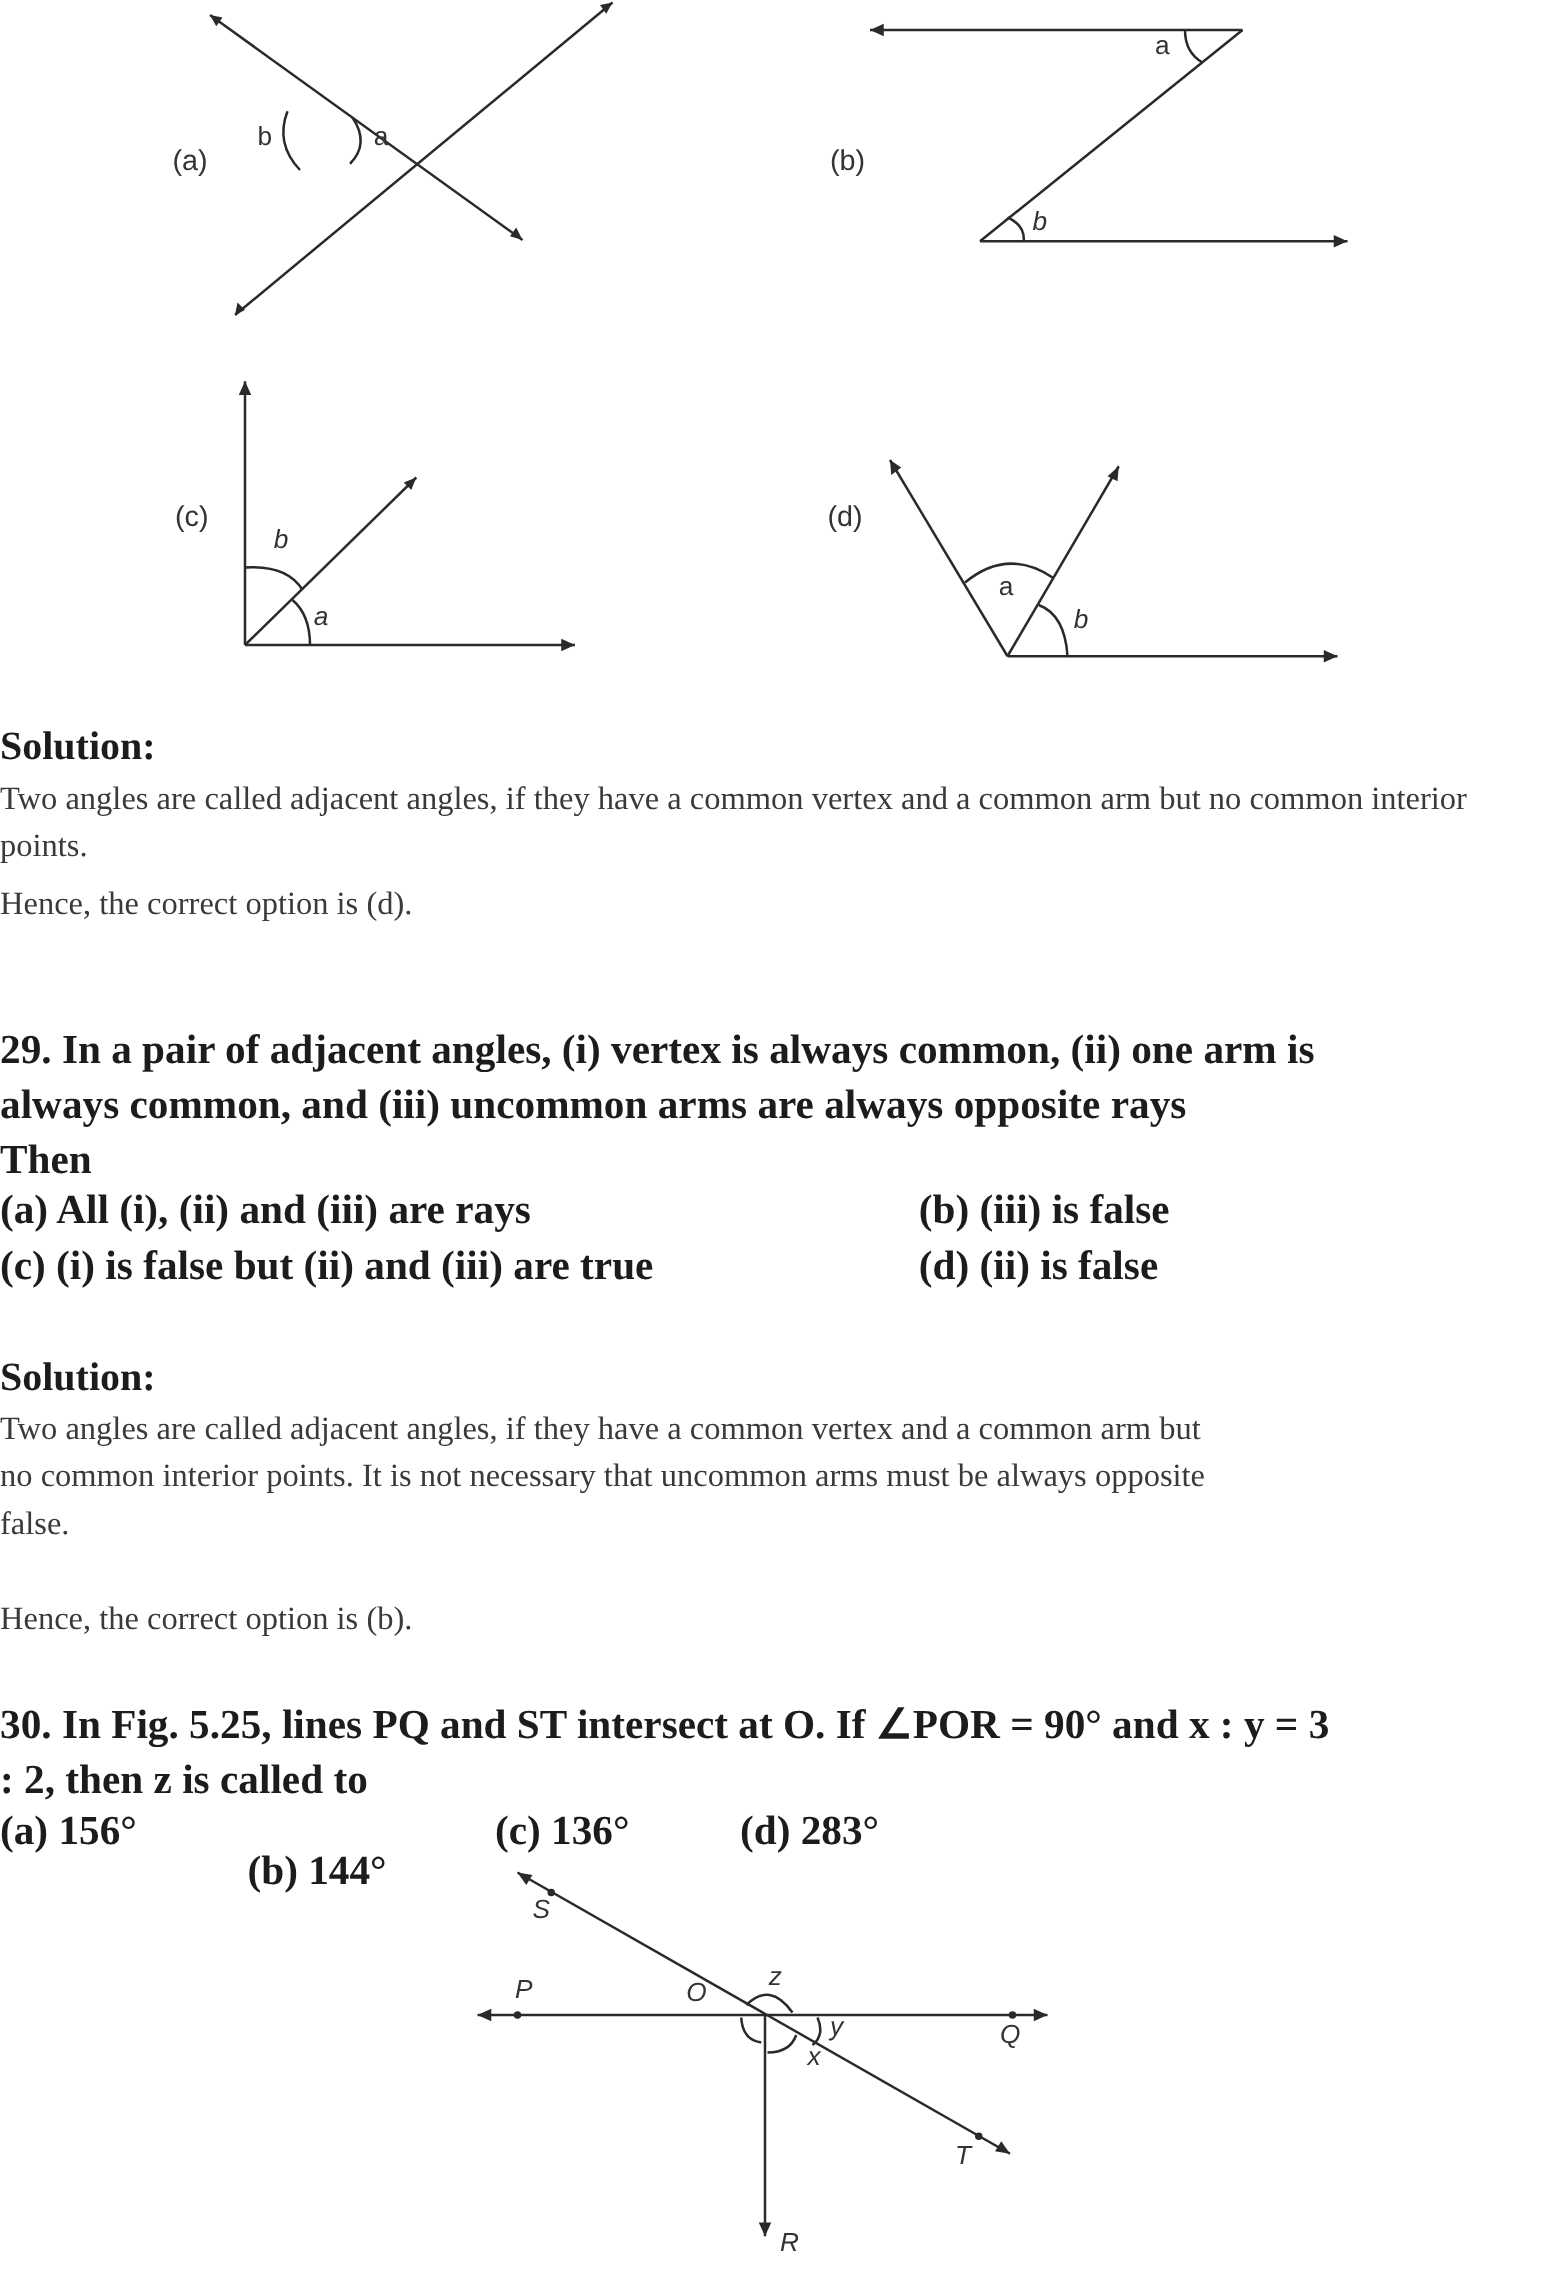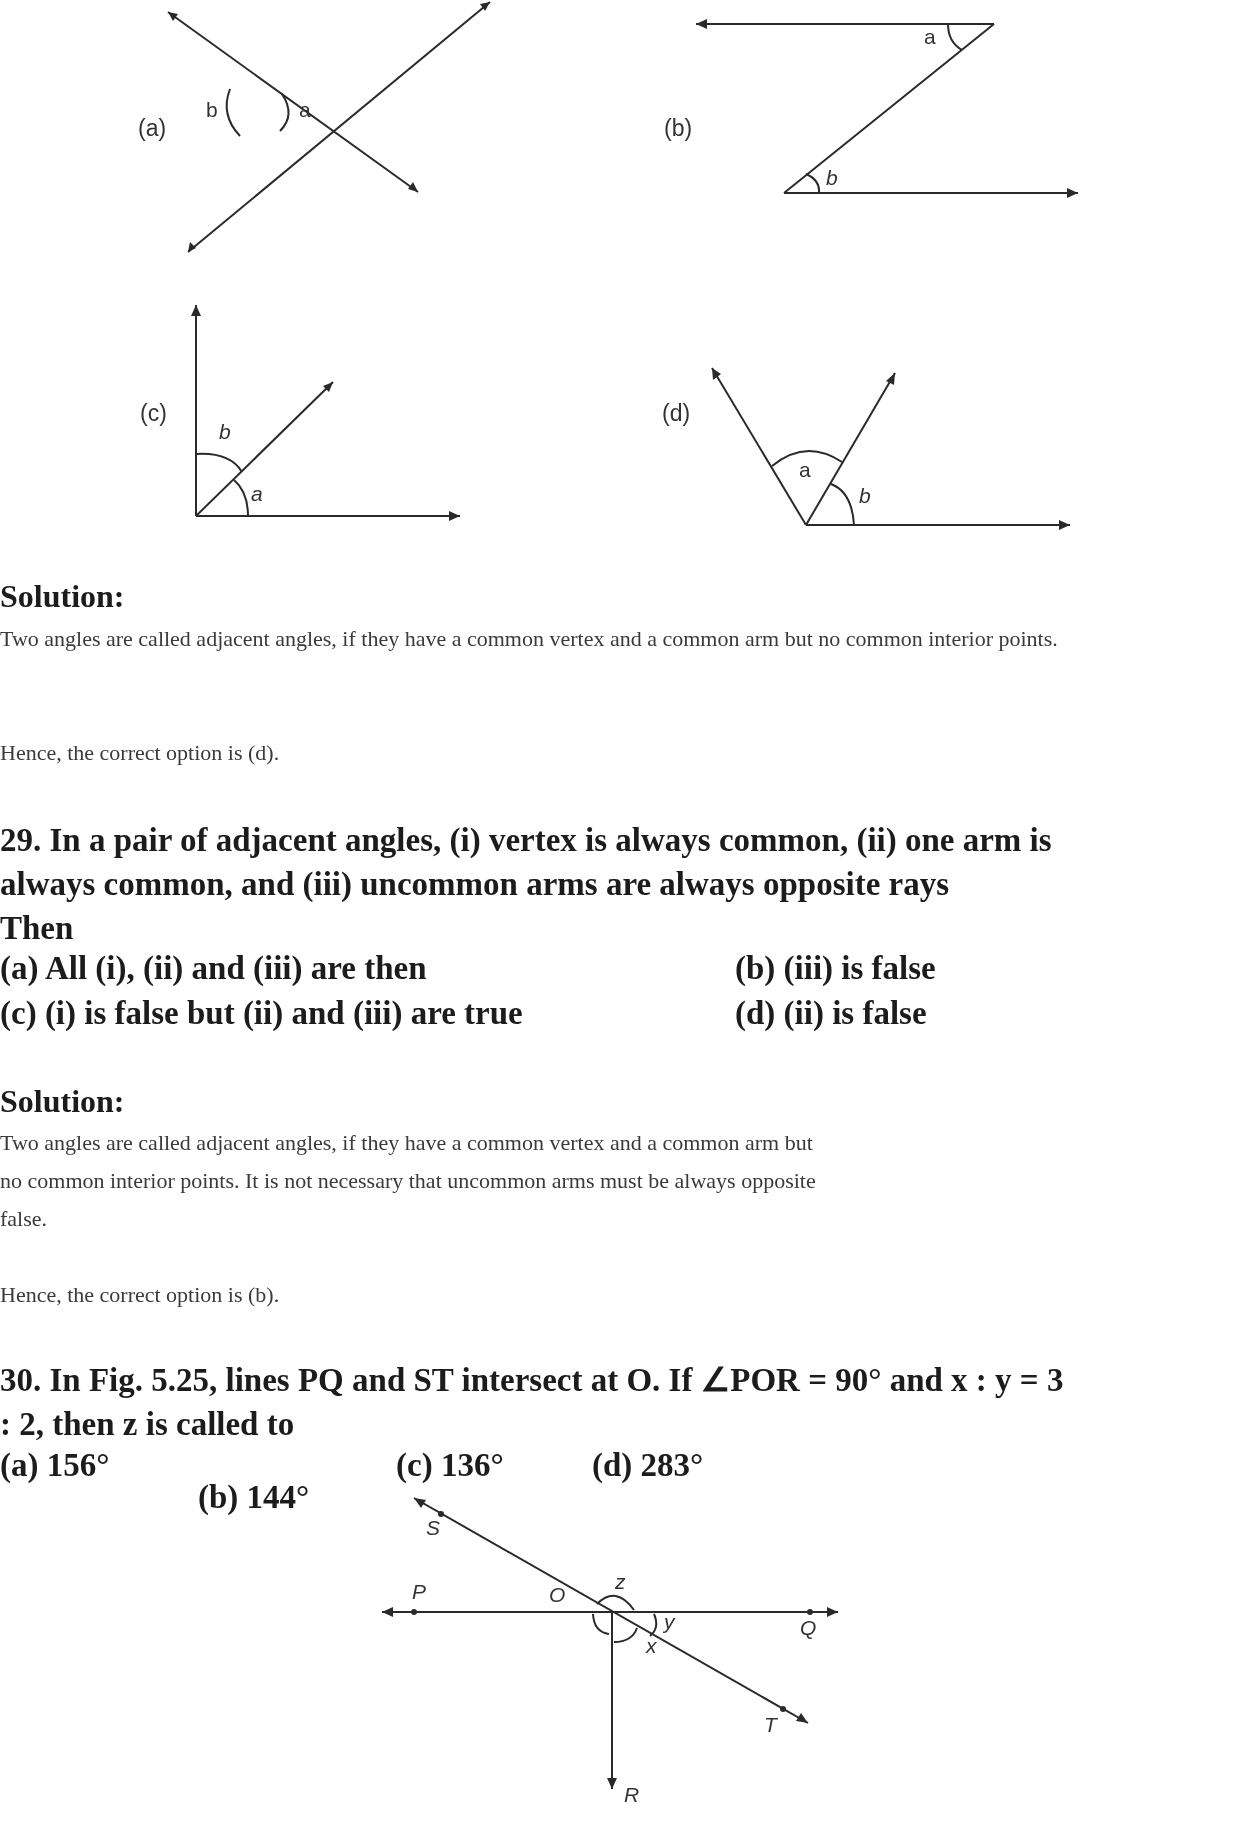--- a/index.html
+++ b/index.html
@@ -4,21 +4,21 @@
 <style>
   html, body { margin: 0; padding: 0; background: #ffffff; }
   body { width: 1244px; height: 1822px; position: relative; overflow: hidden; color: #222; }
   svg { position: absolute; overflow: visible; }
   svg line, svg path, svg polyline { stroke: #2a2a2a; stroke-width: 2; fill: none; }
   svg .arrow { fill: #2a2a2a; stroke: none; }
   .fig-label { font-family: "Liberation Sans", sans-serif; font-size: 23px; color: #333; position: absolute; }
   .ang-label { font-family: "Liberation Sans", sans-serif; font-size: 21px; color: #333; position: absolute; }
   .ang-italic { font-style: italic; }
   .sol-head { font-family: "Liberation Serif", serif; font-weight: bold; font-size: 32px; position: absolute; left: 0; color: #1c1c1c; }
-  .body-text { font-family: "Liberation Serif", serif; font-size: 22px; line-height: 38px; color: #3a3a3a; position: absolute; left: 0; width: 1240px; }
+  .body-text { font-family: "Liberation Serif", serif; font-size: 26px; line-height: 38px; color: #3a3a3a; position: absolute; left: 0; width: 1240px; }
   .q-text { font-family: "Liberation Serif", serif; font-weight: bold; font-size: 33px; line-height: 44px; color: #1c1c1c; position: absolute; left: 0; width: 1244px; }
   .opt { font-family: "Liberation Serif", serif; font-weight: bold; font-size: 33px; color: #1c1c1c; position: absolute; white-space: nowrap; }
 </style>
 </head>
 <body>
 
 <div>
   <span class="fig-label" style="left:138px;top:115px;">(a)</span>
   <svg width="1244" height="260" style="left:0;top:0;">
     <line x1="168" y1="12" x2="418" y2="192"></line>
@@ -76,26 +76,26 @@
     <polygon class="arrow" points="1070,525 1059,520 1059,530"></polygon>
     <path d="M 772 466 Q 806 438 842 462"></path>
     <path d="M 831 484 Q 852 492 854 525"></path>
   </svg>
   <span class="ang-label" style="left:799px;top:458px;">a</span>
   <span class="ang-label ang-italic" style="left:859px;top:484px;">b</span>
 </div>
 
 <div class="sol-head" style="top:578px;">Solution:</div>
 <div class="body-text" style="top:620px;">Two angles are called adjacent angles, if they have a common vertex and a common arm but no common interior points.</div>
-<div class="body-text" style="top:734px;">Hence, the correct option is (d).</div>
+<div class="body-text" style="top:704px;">Hence, the correct option is (d).</div>
 
 <div class="q-text" style="top:818px;">29. In a pair of adjacent angles, (i) vertex is always common, (ii) one arm is</div>
 <div class="q-text" style="top:862px;">always common, and (iii) uncommon arms are always opposite rays</div>
 <div class="q-text" style="top:906px;">Then</div>
-<div class="opt" style="left:0;top:950px;">(a) All (i), (ii) and (iii) are then</div>
+<div class="opt" style="left:0;top:950px;">(a) All (i), (ii) and (iii) are rays</div>
 <div class="opt" style="left:735px;top:950px;">(b) (iii) is false</div>
 <div class="opt" style="left:0;top:995px;">(c) (i) is false but (ii) and (iii) are true</div>
 <div class="opt" style="left:735px;top:995px;">(d) (ii) is false</div>
 
 <div class="sol-head" style="top:1083px;">Solution:</div>
 <div class="body-text" style="top:1124px;">Two angles are called adjacent angles, if they have a common vertex and a common arm but</div>
 <div class="body-text" style="top:1162px;">no common interior points. It is not necessary that uncommon arms must be always opposite</div>
 <div class="body-text" style="top:1200px;">false.</div>
 <div class="body-text" style="top:1276px;">Hence, the correct option is (b).</div>
 

